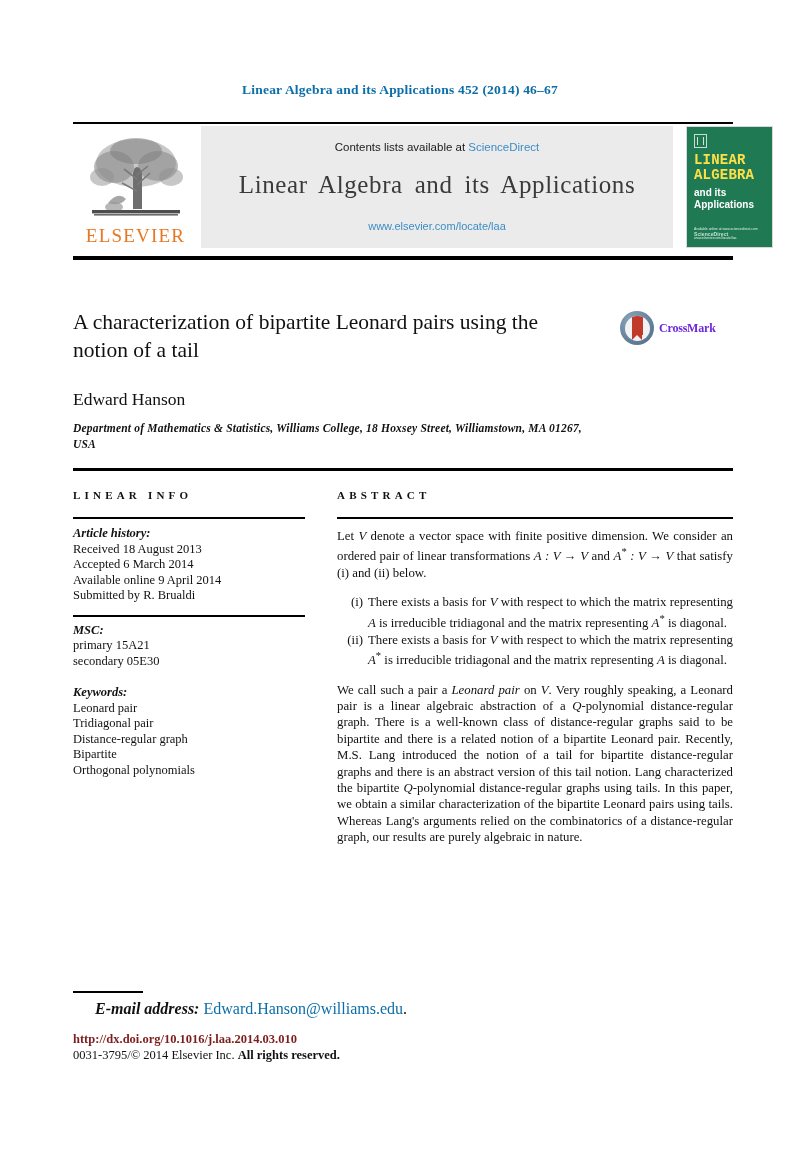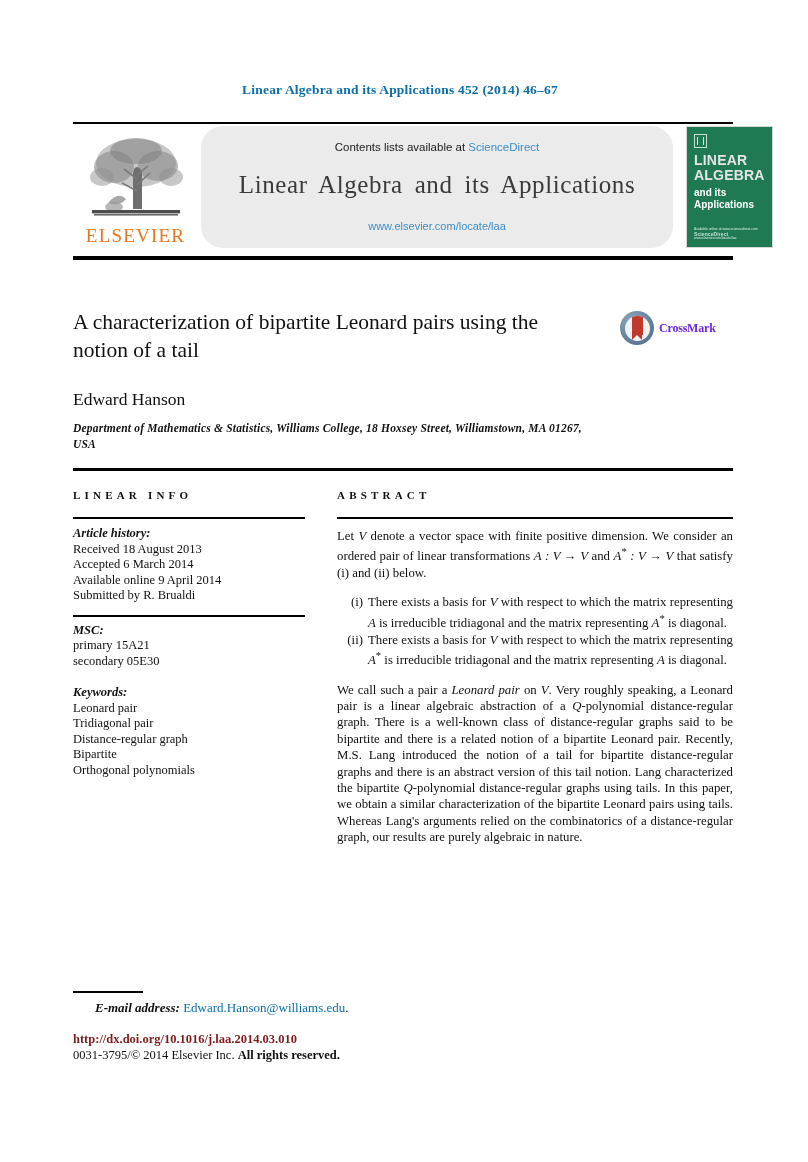--- a/index.html
+++ b/index.html
@@ -74,21 +74,20 @@
     margin-top: 1px;
   }
 
   .journal-band {
     position: absolute;
     left: 128px; top: 0;
     width: 472px;
     height: 122px;
     background: #ebebeb;
     text-align: center;
-    border-radius: 22px;
   }
   .contents-line {
     margin-top: 15px;
     font-family: "Liberation Sans", sans-serif;
     font-size: 11.5px;
     color: #1a1a1a;
   }
   .contents-line .sd {
     color: #3c8dc5;
   }
@@ -125,25 +124,25 @@
     position: relative;
   }
   .cover-mark::after {
     content: "";
     position: absolute;
     left: 2px; top: 2px; right: 2px; bottom: 2px;
     border-left: 1px solid rgba(255,255,255,0.8);
     border-right: 1px solid rgba(255,255,255,0.8);
   }
   .cover-l1, .cover-l2 {
-    font-family: Liberation Sans, sans-serif;
+    font-family: Liberation Mono, monospace;
     font-weight: bold;
     font-size: 14px;
     line-height: 15px;
-    color: #e5e5e5;
+    color: #fde047;
     letter-spacing: 0.2px;
   }
   .cover-l3, .cover-l4 {
     font-family: "Liberation Sans", sans-serif;
     font-weight: bold;
     font-size: 10px;
     line-height: 11.5px;
     color: #ffffff;
   }
   .cover-l3 { margin-top: 4px; }
@@ -329,21 +328,21 @@
   .foot-rule {
     position: absolute;
     left: 73px; top: 991px;
     width: 70px; height: 1.5px;
     background: #000;
   }
   .email-line {
     position: absolute;
     left: 95px; top: 1000px;
     font-family: "Liberation Serif", serif;
-    font-size: 13px;
+    font-size: 16px;
     color: #111;
   }
   .email-line .lbl {
     font-style: italic;
     font-weight: bold;
   }
   .email-line .addr {
     color: #0b6ea8;
   }
   .doi-line {

